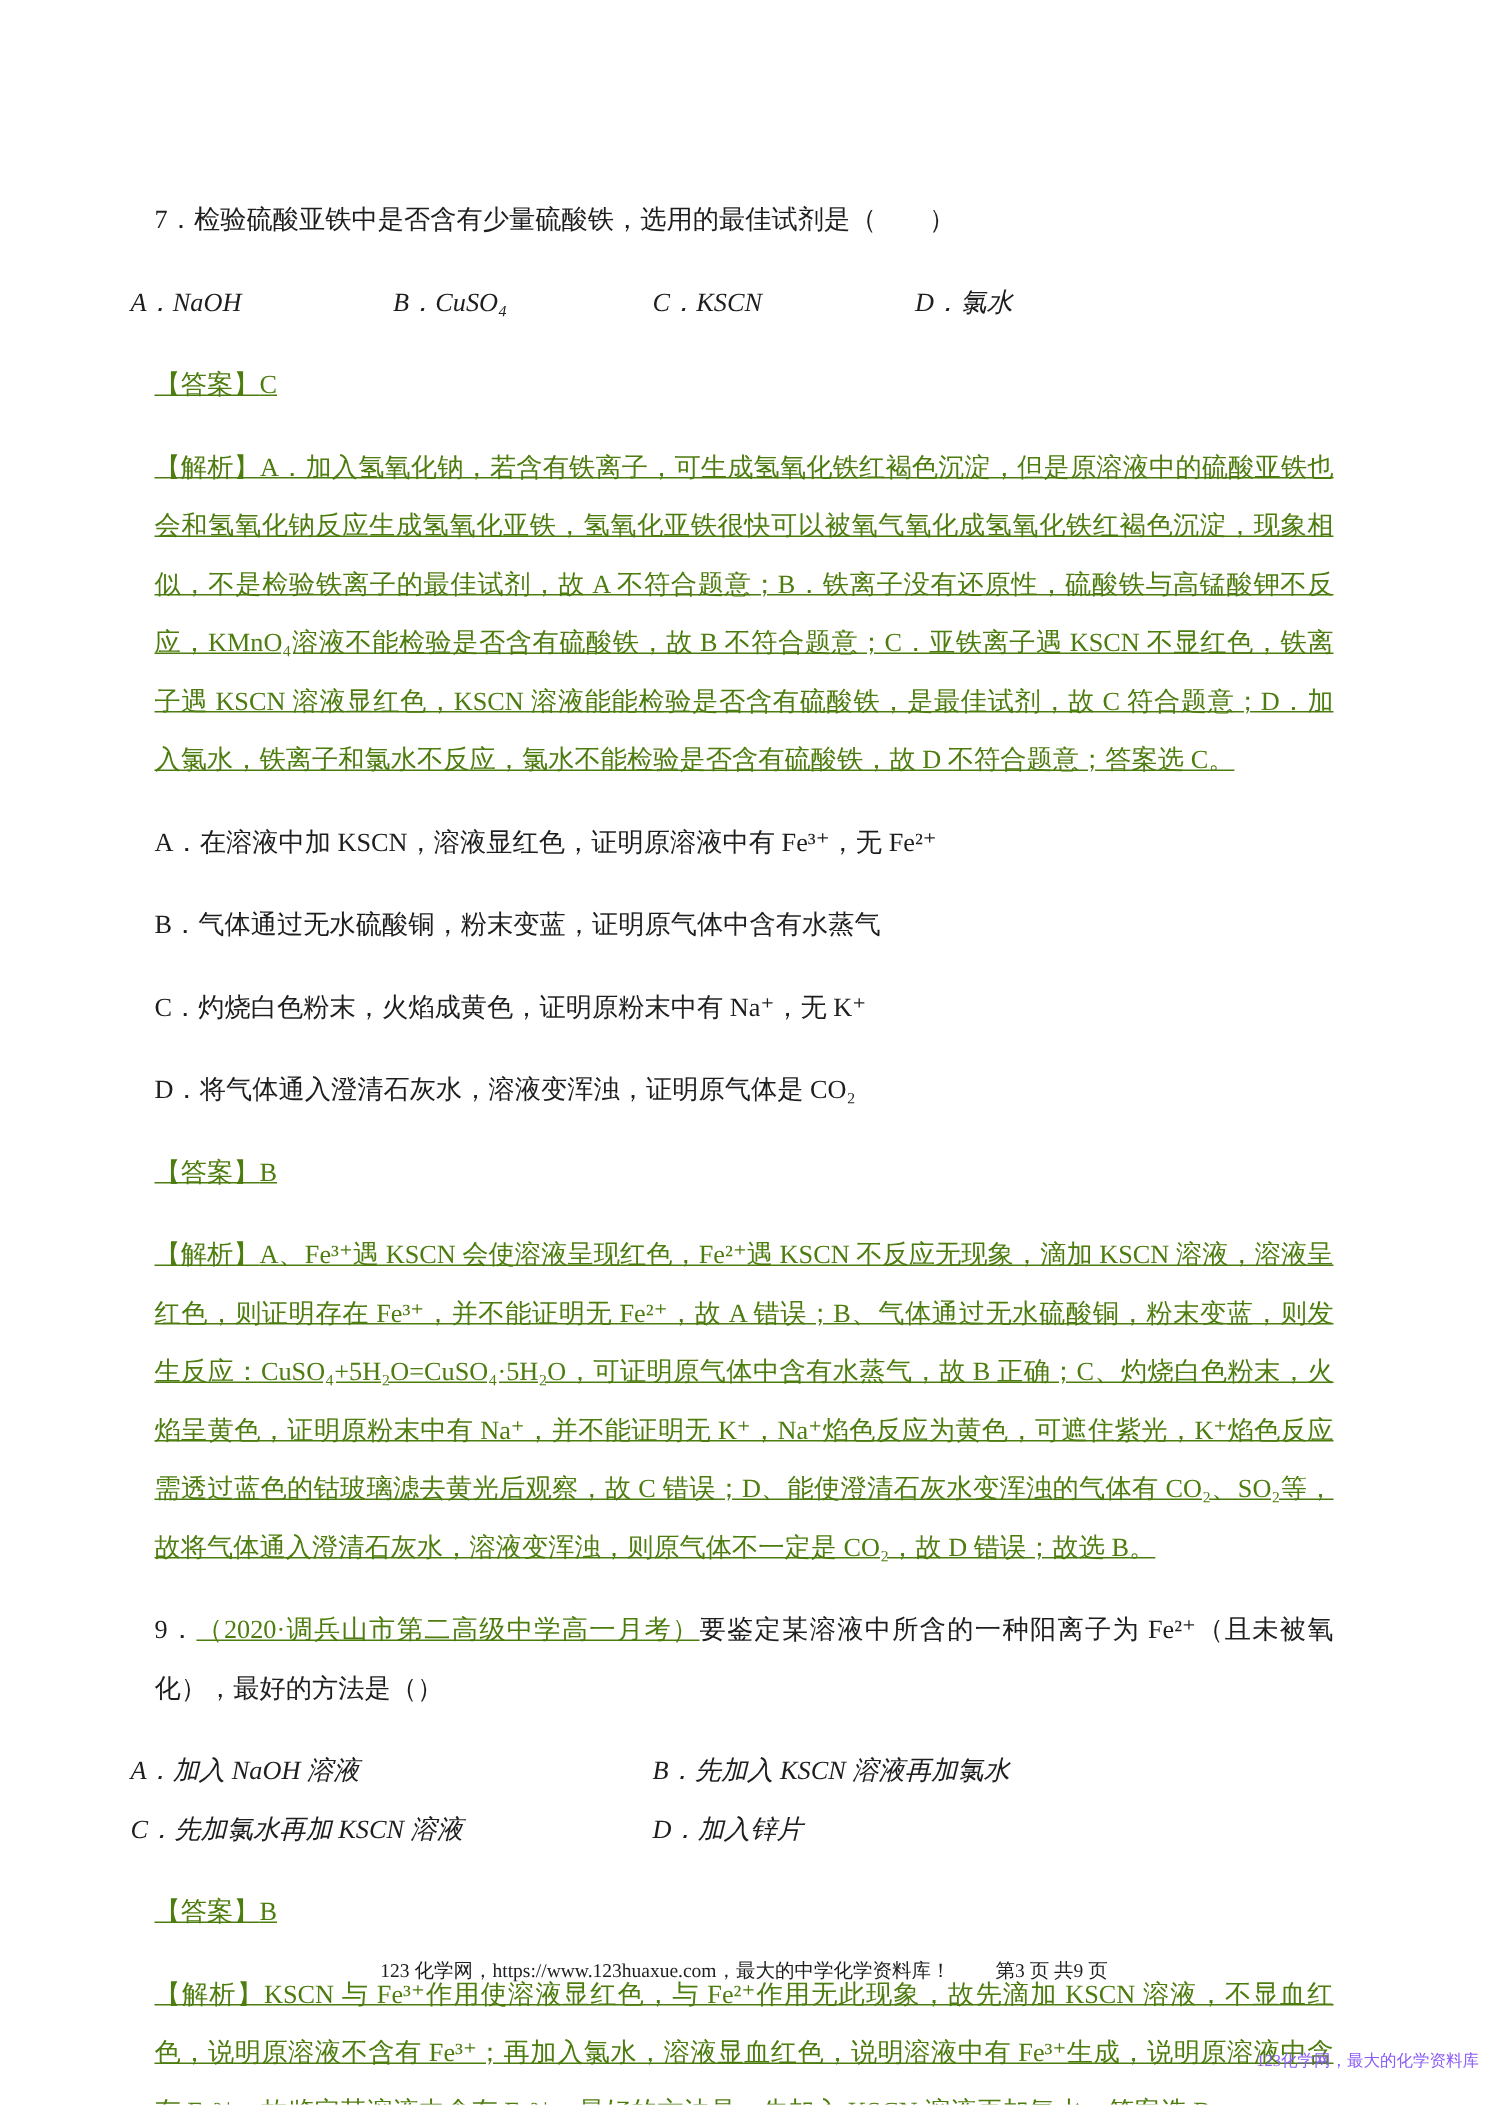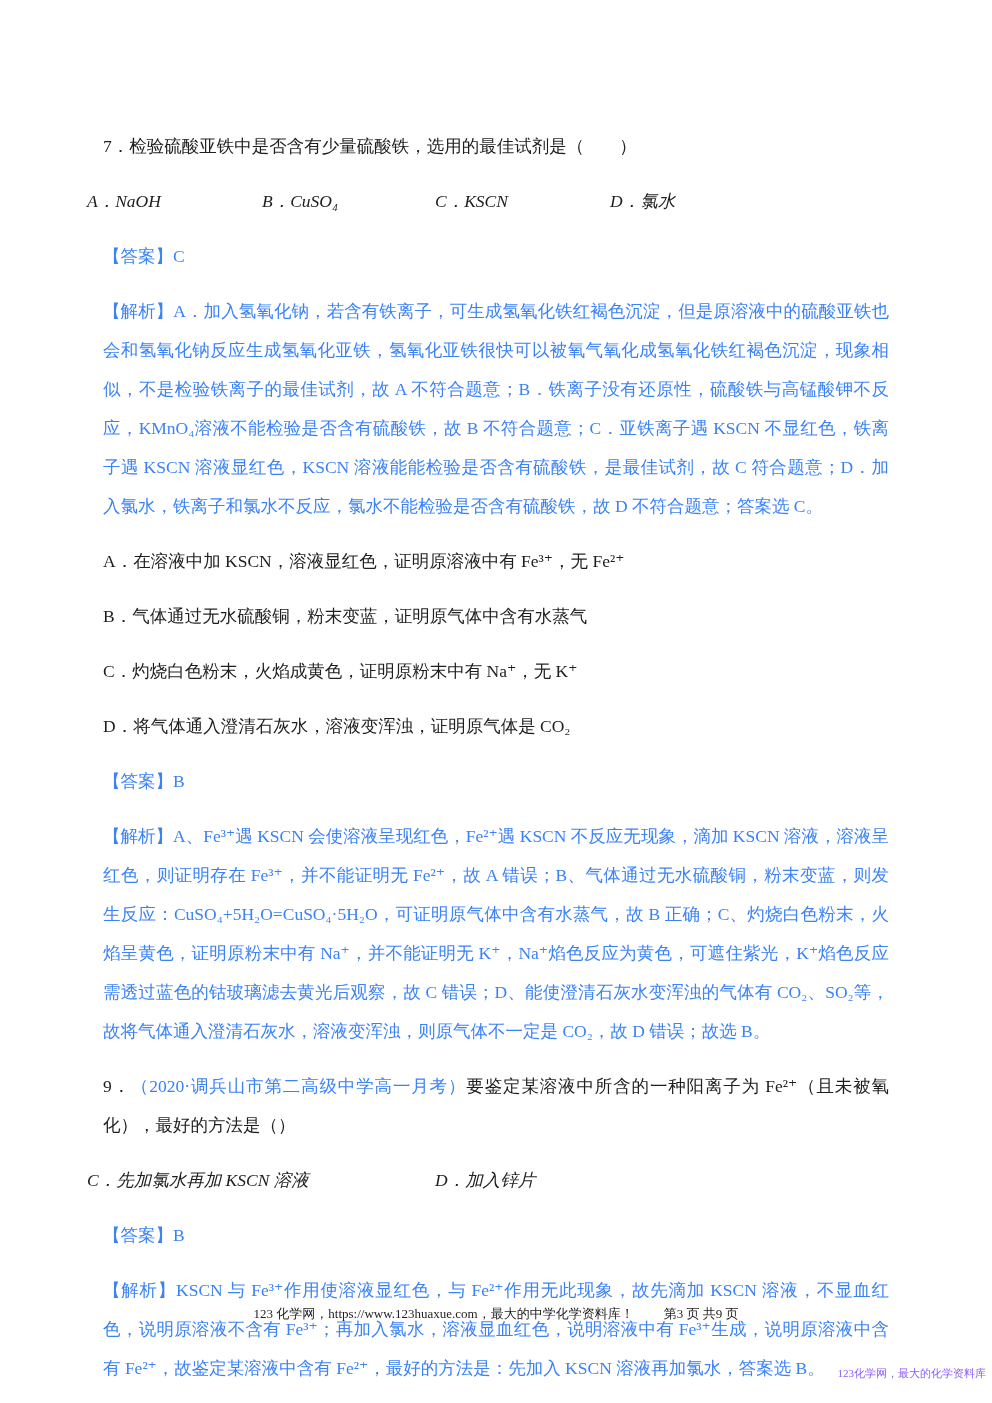--- a/index.html
+++ b/index.html
@@ -9,21 +9,21 @@
     position:relative;
     overflow:hidden;
     font-family:"Liberation Serif","DejaVu Serif",serif;
     color:#1e1e1e;
   }
   .content {
     position:absolute; left:87px; top:111px; width:818px;
     font-size:17.5px; line-height:39px;
   }
   p { margin:16px; }
-  .red { color:#3b82f6; }
+  .red { color:#4d7c0f;text-decoration:underline; }
   .just { text-align:justify; text-justify:inter-character; }
   .opt-row { display:flex;font-style:italic; }
   .opt-row.q7 { margin-top:8px; }
   .q7-col-a { width:175px; }
   .q7-col-b { width:173px; }
   .q7-col-c { width:175px; }
   .q9-col { width:348px; }
   .footer {
     position:absolute; top:1294px; left:0; width:100%;
     text-align:center; font-size:13px; line-height:39px; color:#1e1e1e;
@@ -51,20 +51,24 @@
 
   <p>A．在溶液中加 KSCN，溶液显红色，证明原溶液中有 Fe³⁺，无 Fe²⁺</p>
   <p>B．气体通过无水硫酸铜，粉末变蓝，证明原气体中含有水蒸气</p>
   <p>C．灼烧白色粉末，火焰成黄色，证明原粉末中有 Na⁺，无 K⁺</p>
   <p>D．将气体通入澄清石灰水，溶液变浑浊，证明原气体是 CO₂</p>
   <p class="red"><span>【答案】</span><span>B</span></p>
   <p class="red just"><span>【解析】</span><span>A、Fe³⁺遇 KSCN 会使溶液呈现红色，Fe²⁺遇 KSCN 不反应无现象，滴加 KSCN 溶液，溶液呈红色，则证明存在 Fe³⁺，并不能证明无 Fe²⁺，故 A 错误；B、气体通过无水硫酸铜，粉末变蓝，则发生反应：CuSO₄+5H₂O=CuSO₄·5H₂O，可证明原气体中含有水蒸气，故 B 正确；C、灼烧白色粉末，火焰呈黄色，证明原粉末中有 Na⁺，并不能证明无 K⁺，Na⁺焰色反应为黄色，可遮住紫光，K⁺焰色反应需透过蓝色的钴玻璃滤去黄光后观察，故 C 错误；D、能使澄清石灰水变浑浊的气体有 CO₂、SO₂等，故将气体通入澄清石灰水，溶液变浑浊，则原气体不一定是 CO₂，故 D 错误；故选 B。</span></p>
 
   <p class="just"><span>9．</span><span class="red">（2020·调兵山市第二高级中学高一月考）</span><span>要鉴定某溶液中所含的一种阳离子为 Fe²⁺（且未被氧化），最好的方法是（）</span></p>
   <div class="opt-row">
+    <div class="q9-col">A．加入 NaOH 溶液</div>
+    <div>B．先加入 KSCN 溶液再加氯水</div>
+  </div>
+  <div class="opt-row">
     <div class="q9-col">C．先加氯水再加 KSCN 溶液</div>
     <div>D．加入锌片</div>
   </div>
   <p class="red"><span>【答案】</span><span>B</span></p>
   <p class="red just"><span>【解析】</span><span>KSCN 与 Fe³⁺作用使溶液显红色，与 Fe²⁺作用无此现象，故先滴加 KSCN 溶液，不显血红色，说明原溶液不含有 Fe³⁺；再加入氯水，溶液显血红色，说明溶液中有 Fe³⁺生成，说明原溶液中含有 Fe²⁺，故鉴定某溶液中含有 Fe²⁺，最好的方法是：先加入 KSCN 溶液再加氯水，答案选 B。</span></p>
 
 
 </div>
 
 <div class="footer"><span>123 化学网，https://www.123huaxue.com，最大的中学化学资料库！</span><span class="gap"></span><span>第3 页 共9 页</span></div>

